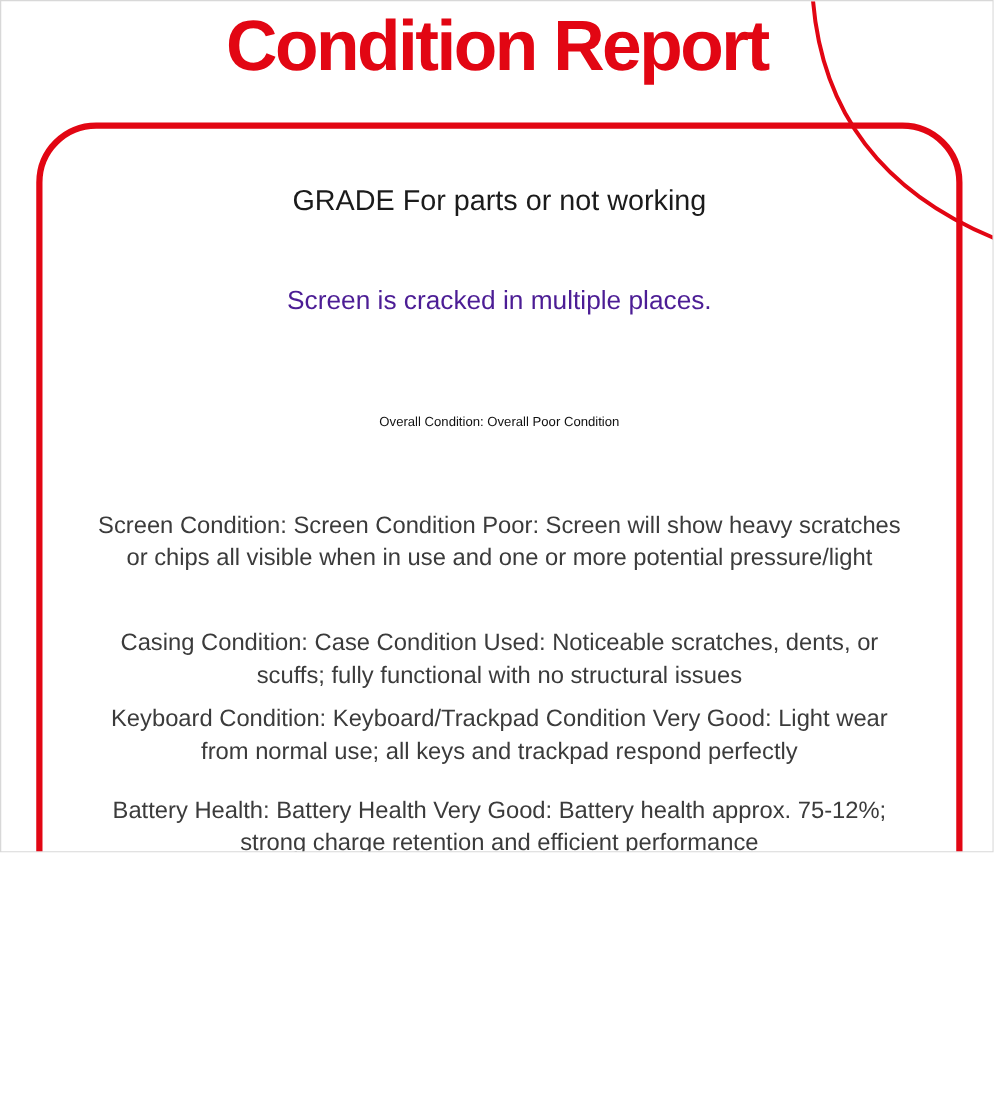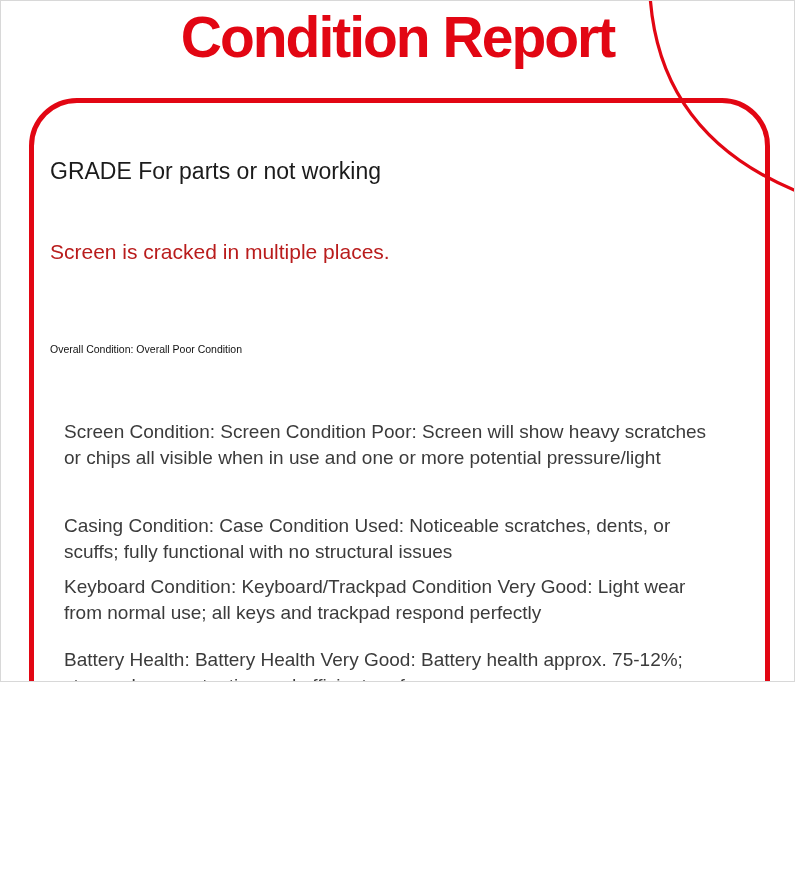--- a/index.html
+++ b/index.html
@@ -42,32 +42,32 @@
     height: 699px;
     box-sizing: border-box;
     border: 5px solid #e20613;
     border-radius: 48px;
     background: transparent;
   }
   .report-box .line {
     position: absolute;
     left: 0;
     right: 0;
-    margin: 16px;
-    text-align: left;
+    margin: 5px;
+    text-align: center;
   }
   .grade-heading {
     top: 39px;
     font-size: 23px;
     color: #1b1b1b;
   }
   .damage-note {
     top: 121px;
     font-size: 21px;
-    color: #b91c1c;
+    color: #4c1d95;
   }
   .overall-condition {
     top: 224px;
     font-size: 10.5px;
     color: #111111;
   }
   .cond {
     font-size: 19px;
     line-height: 26px;
     color: #3b3b3b;

